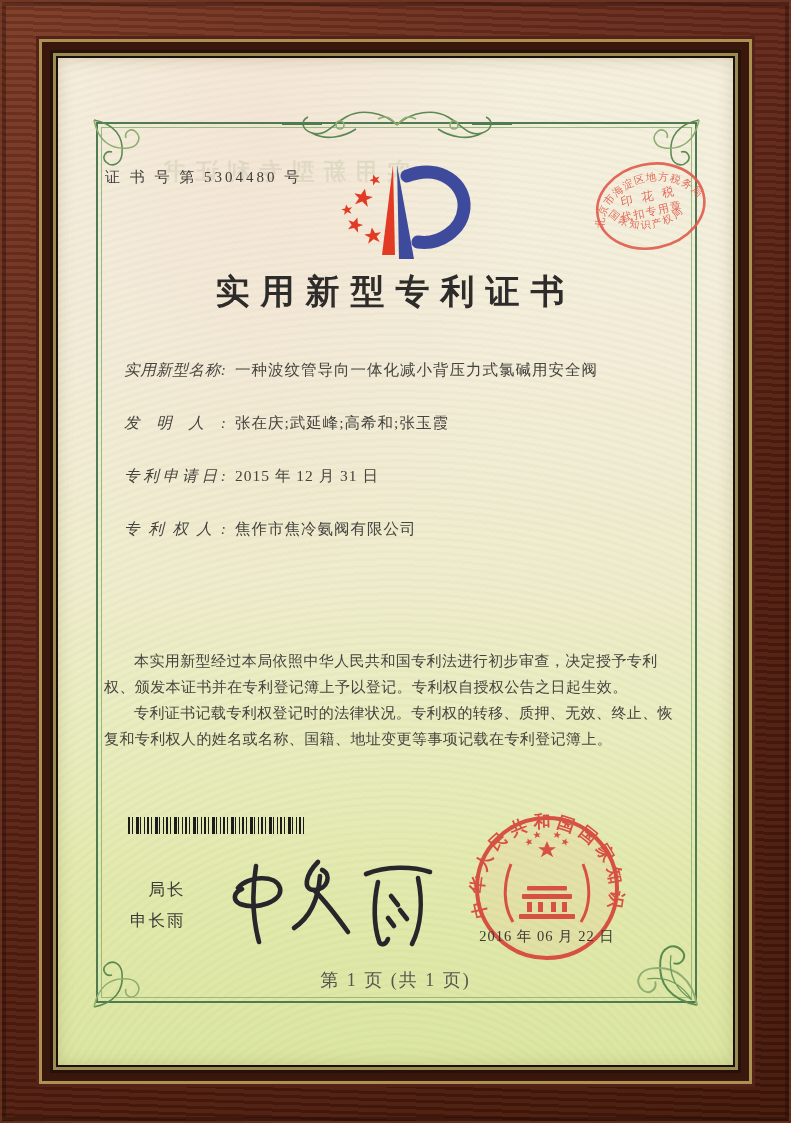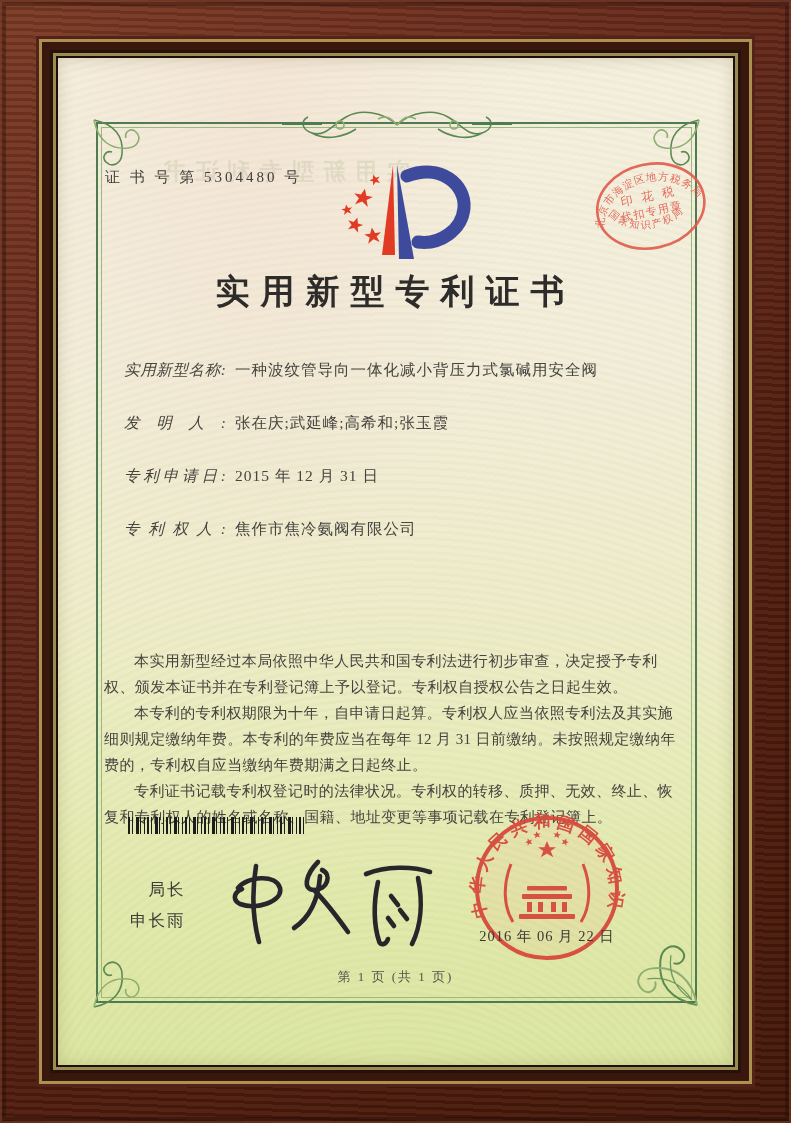--- a/index.html
+++ b/index.html
@@ -69,21 +69,21 @@
       #1c1c1c 0 2px, transparent 2px 4px,
       #1c1c1c 4px 5px, transparent 5px 8px,
       #1c1c1c 8px 11px, transparent 11px 12px,
       #1c1c1c 12px 13px, transparent 13px 16px,
       #1c1c1c 16px 17px, transparent 17px 19px);
   }
   .sig-block{position:absolute;left:72px;top:816px;font-size:16.5px;color:#3c3b37;letter-spacing:2px;line-height:31px;text-align:right;}
   .sig-hand{position:absolute;left:168px;top:788px;}
   .seal{position:absolute;left:399px;top:740px;opacity:.92;}
   .seal-date{position:absolute;left:399px;top:869px;width:180px;text-align:center;font-size:14.5px;color:#3a3936;letter-spacing:1px;z-index:5;}
-  .footer{position:absolute;top:910px;left:0;width:100%;text-align:center;font-size:13px;color:#56554f;letter-spacing:2px;}
+  .footer{position:absolute;top:910px;left:0;width:100%;text-align:center;font-size:18px;color:#56554f;letter-spacing:2px;}
 </style>
 </head>
 <body>
 
 <div class="frame">
   <div class="paper">
 
     <div class="deco-border">
       <div class="deco-border-inner"></div>
       <svg class="top-ornament" width="230" height="42" viewBox="0 0 230 42">
@@ -171,21 +171,20 @@
       <div class="field-row">
         <span class="flabel">专利申请日:</span><span class="fvalue">2015 年 12 月 31 日</span>
       </div>
       <div class="field-row">
         <span class="flabel">专利权人:</span><span class="fvalue">焦作市焦冷氨阀有限公司</span>
       </div>
     </div>
 
     <div class="paras">
       <p>本实用新型经过本局依照中华人民共和国专利法进行初步审查，决定授予专利权、颁发本证书并在专利登记簿上予以登记。专利权自授权公告之日起生效。</p>
-      <p>本专利的专利权期限为十年，自申请日起算。专利权人应当依照专利法及其实施细则规定缴纳年费。本专利的年费应当在每年 12 月 31 日前缴纳。未按照规定缴纳年费的，专利权自应当缴纳年费期满之日起终止。</p>
       <p>专利证书记载专利权登记时的法律状况。专利权的转移、质押、无效、终止、恢复和专利权人的姓名或名称、国籍、地址变更等事项记载在专利登记簿上。</p>
     </div>
 
     <div class="barcode"></div>
 
     <div class="sig-block">
       <div>局长</div>
       <div>申长雨</div>
     </div>
 

